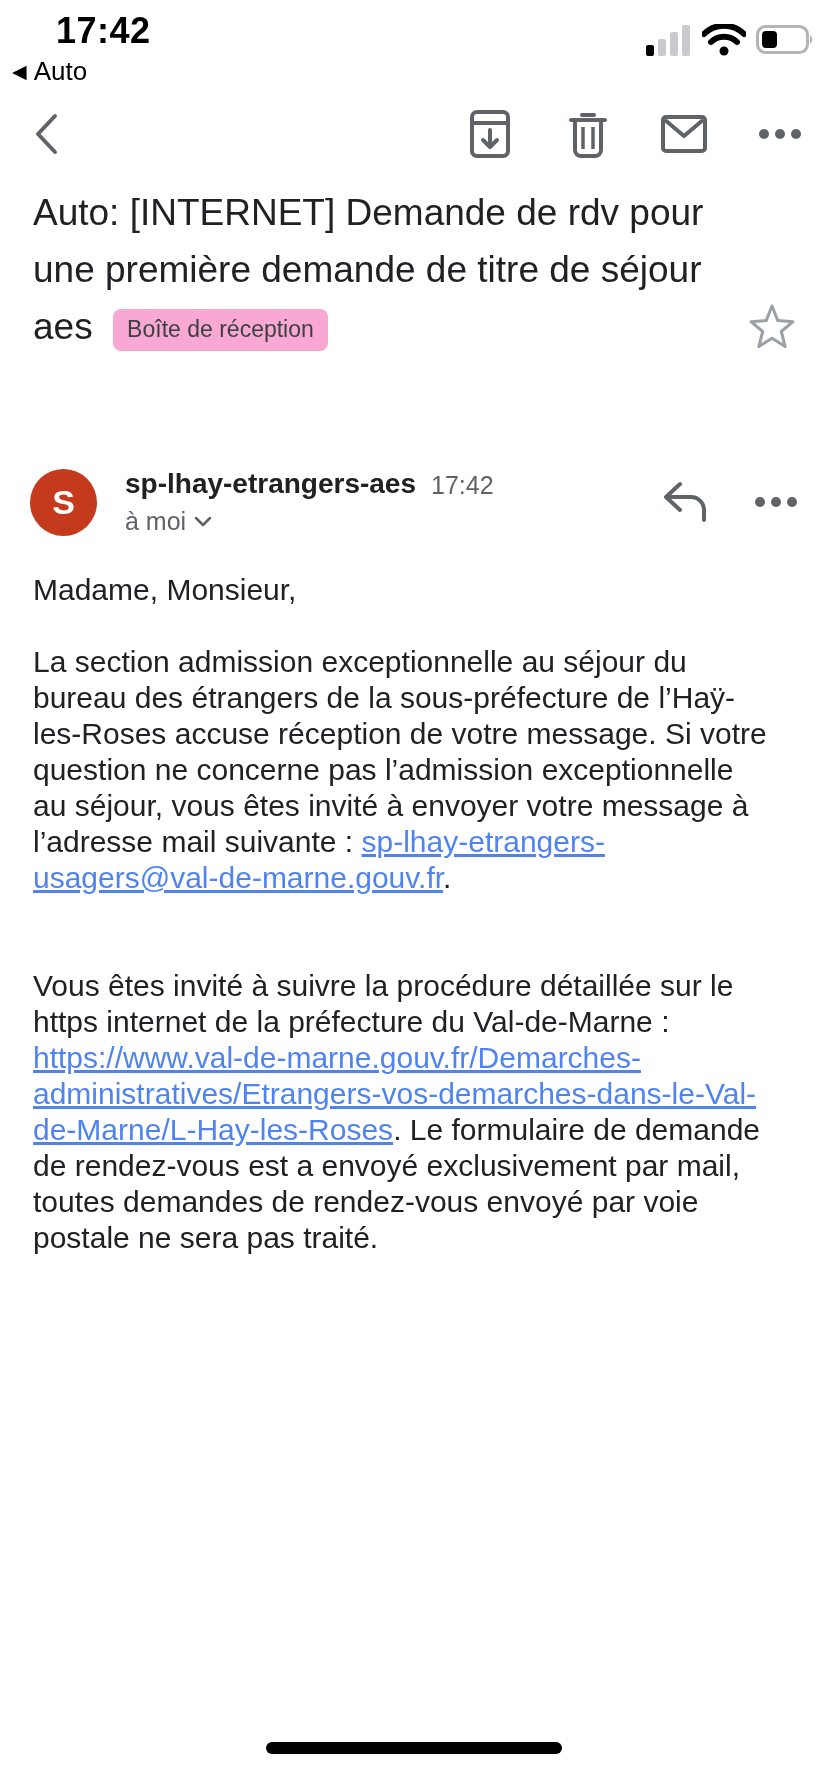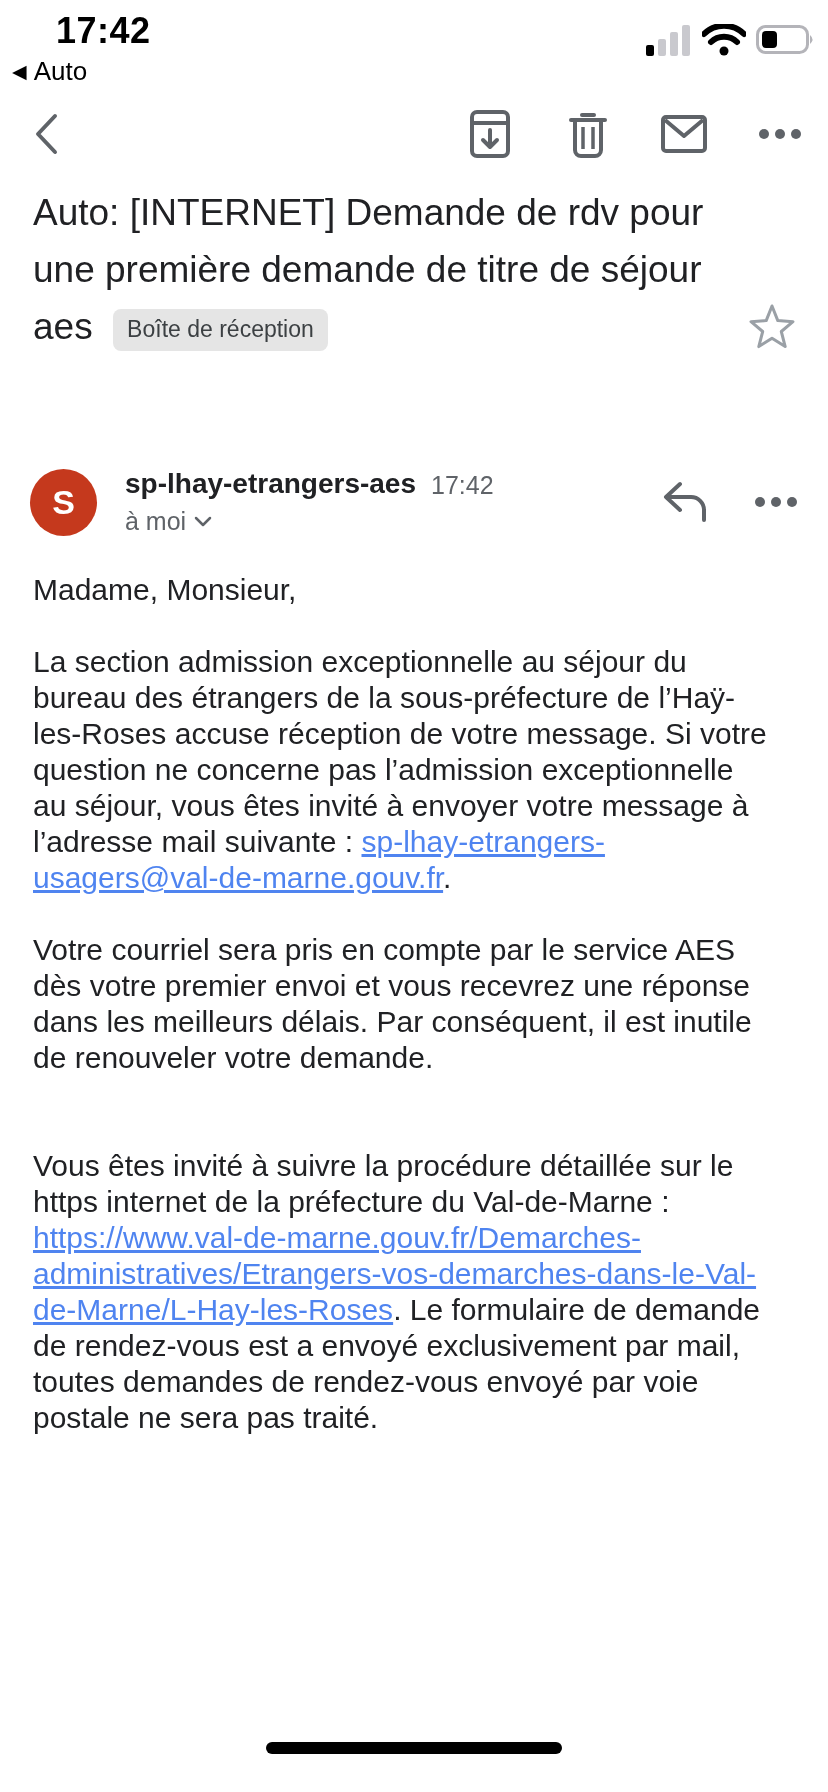--- a/index.html
+++ b/index.html
@@ -32,21 +32,21 @@
   .tb-archive { left:466px; }
   .tb-trash   { left:564px; }
   .tb-mail    { left:660px; }
   .tb-more    { left:756px; }
 
   
   .subject-block { position:absolute; left:33px; top:184px; width:700px; }
   .subject-text { display:inline; font-size:37px; line-height:57px; font-weight:400; color:#202124; }
   .label-badge {
     display:inline-block; vertical-align:2px; margin-left:16px;
-    background:#e5e5e5; color:#3c4043; font-size:23px; line-height:23px;
+    background:#f9a8d4; color:#3c4043; font-size:23px; line-height:23px;
     padding:9px 14px 10px; border-radius:8px; white-space:nowrap; cursor:pointer;text-align:center;
   }
   .star-btn { position:absolute; left:747px; top:302px; width:50px; height:50px; cursor:pointer; }
 
   
   .sender-row {
     position:absolute; left:30px; top:466px; width:772px; height:72px;
     display:flex; align-items:center;
   }
   .avatar {
@@ -192,21 +192,20 @@
         <circle cx="22" cy="6" r="5" fill="#5f6368"></circle>
         <circle cx="38" cy="6" r="5" fill="#5f6368"></circle>
       </svg>
     </div>
   </div>
 
   <div class="mail-body">
     <p>Madame, Monsieur,</p>
     <p><span>La section admission exceptionnelle au séjour du bureau des étrangers de la sous-préfecture de l’Haÿ-les-Roses accuse réception de votre message. Si votre question ne concerne pas l’admission exceptionnelle au séjour, vous êtes invité à envoyer votre message à l’adresse mail suivante :</span>
       <a>sp-lhay-etrangers-usagers@val-de-marne.gouv.fr</a><span>.</span></p>
-    <p>Votre courriel sera pris en compte par le service AES dès votre premier envoi et vous recevrez une réponse dans les meilleurs délais. Par conséquent, il est inutile de renouveler votre demande.</p>
     <p><br>
       <span>Vous êtes invité à suivre la procédure détaillée sur le https internet de la préfecture du Val-de-Marne :</span>
       <a>https://www.val-de-marne.gouv.fr/Demarches-administratives/Etrangers-vos-demarches-dans-le-Val-de-Marne/L-Hay-les-Roses</a><span>. Le formulaire de demande de rendez-vous est a envoyé exclusivement par mail, toutes demandes de rendez-vous envoyé par voie postale ne sera pas traité.</span></p>
   </div>
 
   <div class="home-indicator"></div>
 
 </div>
 
 </body></html>

